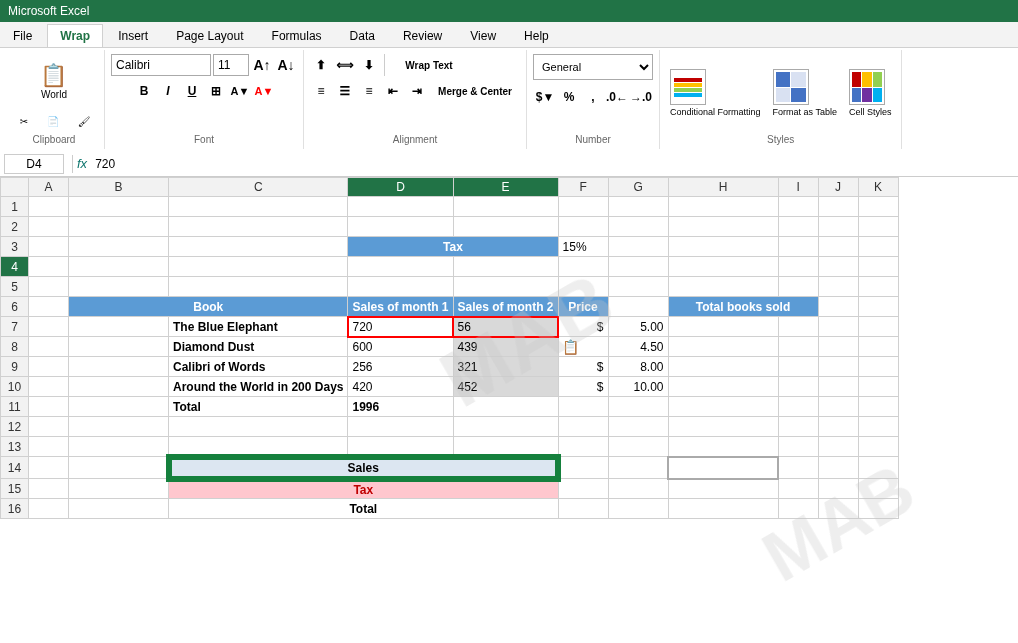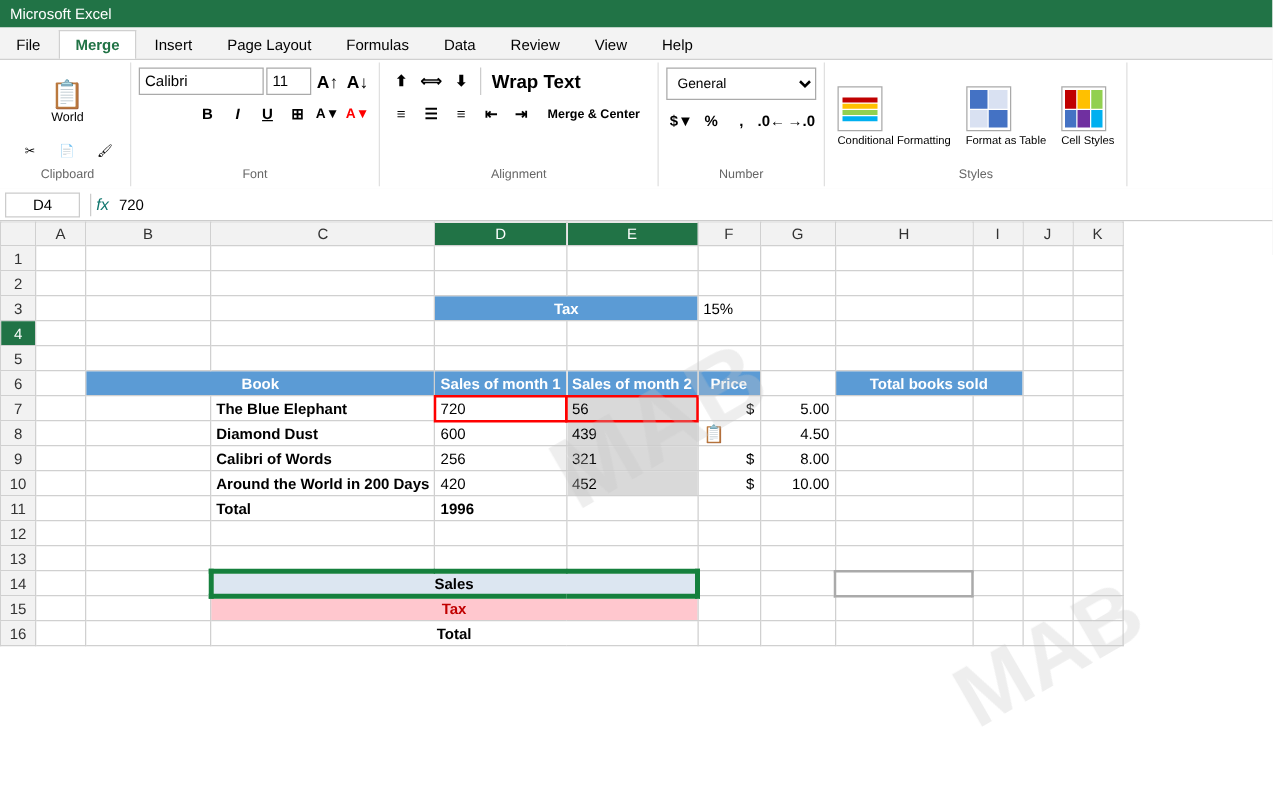--- a/index.html
+++ b/index.html
@@ -325,21 +325,21 @@
 
 <div class="watermark">MAB</div>
 <div class="watermark2">MAB</div>
 
 <div class="title-bar">
   <span>Microsoft Excel</span>
 </div>
 
 <div class="ribbon-tabs">
   <div class="ribbon-tab">File</div>
-  <div class="ribbon-tab active">Merge</div>
+  <div class="ribbon-tab active">Wrap</div>
   <div class="ribbon-tab">Insert</div>
   <div class="ribbon-tab">Page Layout</div>
   <div class="ribbon-tab">Formulas</div>
   <div class="ribbon-tab">Data</div>
   <div class="ribbon-tab">Review</div>
   <div class="ribbon-tab">View</div>
   <div class="ribbon-tab">Help</div>
 </div>
 
 <div class="ribbon-content">
@@ -361,21 +361,21 @@
           <div class="ribbon-btn" style="min-height:22px;">
             <div>🖌</div>
           </div>
         </div>
       </div>
     </div>
     <div class="ribbon-group-label">Clipboard</div>
   </div>
 
   <div class="ribbon-group" style="min-width:160px;">
-    <div class="ribbon-group-content" style="flex-direction:column; align-items:flex-end;">
+    <div class="ribbon-group-content" style="flex-direction:column; align-items:center;">
       <div style="display:flex; align-items:center; gap:2px; margin-bottom:2px;">
         <input class="font-name-box" value="Calibri" style="">
         <input class="font-size-box" value="11" style="">
         <button class="format-btn" style="font-size:14px;">A↑</button>
         <button class="format-btn" style="font-size:14px;">A↓</button>
       </div>
       <div style="display:flex; align-items:center; gap:2px;">
         <button class="format-btn" style="font-weight:bold;">B</button>
         <button class="format-btn" style="font-style:italic;">I</button>
         <button class="format-btn" style="text-decoration:underline;">U</button>
@@ -387,21 +387,21 @@
     <div class="ribbon-group-label">Font</div>
   </div>
 
   <div class="ribbon-group" style="min-width:140px;">
     <div class="ribbon-group-content" style="flex-direction:column; align-items:flex-start;">
       <div style="display:flex; gap:2px; margin-bottom:2px;">
         <button class="format-btn">⬆</button>
         <button class="format-btn">⟺</button>
         <button class="format-btn">⬇</button>
         <div style="width:1px;background:#ccc;margin:0 2px;"></div>
-        <button class="format-btn" style="width:80px; font-size:15px; white-space:nowrap;">
+        <button class="format-btn" style="width:80px; font-size:10px; white-space:nowrap;">
           <span>Wrap Text</span>
         </button>
       </div>
       <div style="display:flex; gap:2px;">
         <button class="format-btn">≡</button>
         <button class="format-btn">☰</button>
         <button class="format-btn">≡</button>
         <button class="format-btn">⇤</button>
         <button class="format-btn">⇥</button>
         <div style="display:flex; align-items:center; gap:2px;">
@@ -707,21 +707,21 @@
             <td class="cell"></td>
             <td class="cell"></td>
             <td class="cell"></td>
             <td class="cell"></td>
           </tr>
 
           <tr>
             <td class="row-header">14</td>
             <td class="cell"></td>
             <td class="cell"></td>
-            <td class="cell cell-light-blue-outline" colspan="3" style="border: 4px solid #15803d;">Sales</td>
+            <td class="cell cell-light-blue-outline" colspan="3" style="border: 6px solid #15803d;">Sales</td>
             <td class="cell"></td>
             <td class="cell"></td>
             <td class="cell" style="border:2px solid #aaa;"></td>
             <td class="cell"></td>
             <td class="cell"></td>
             <td class="cell"></td>
           </tr>
 
           <tr>
             <td class="row-header">15</td>

